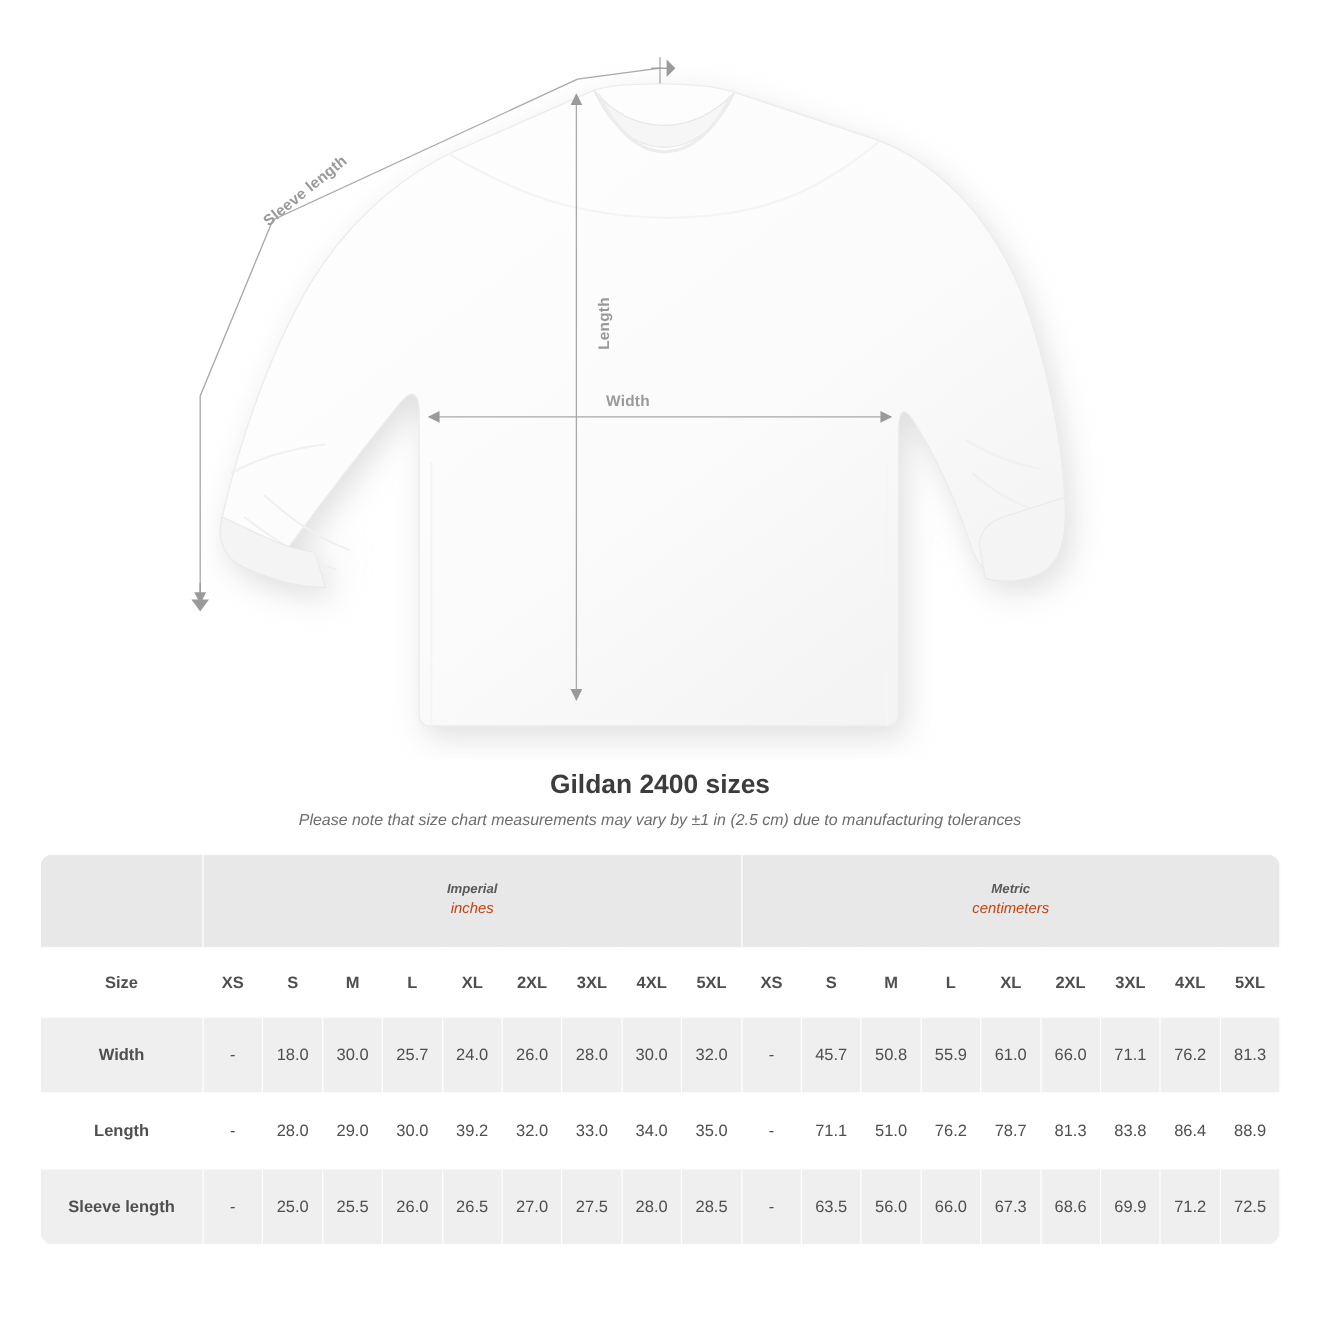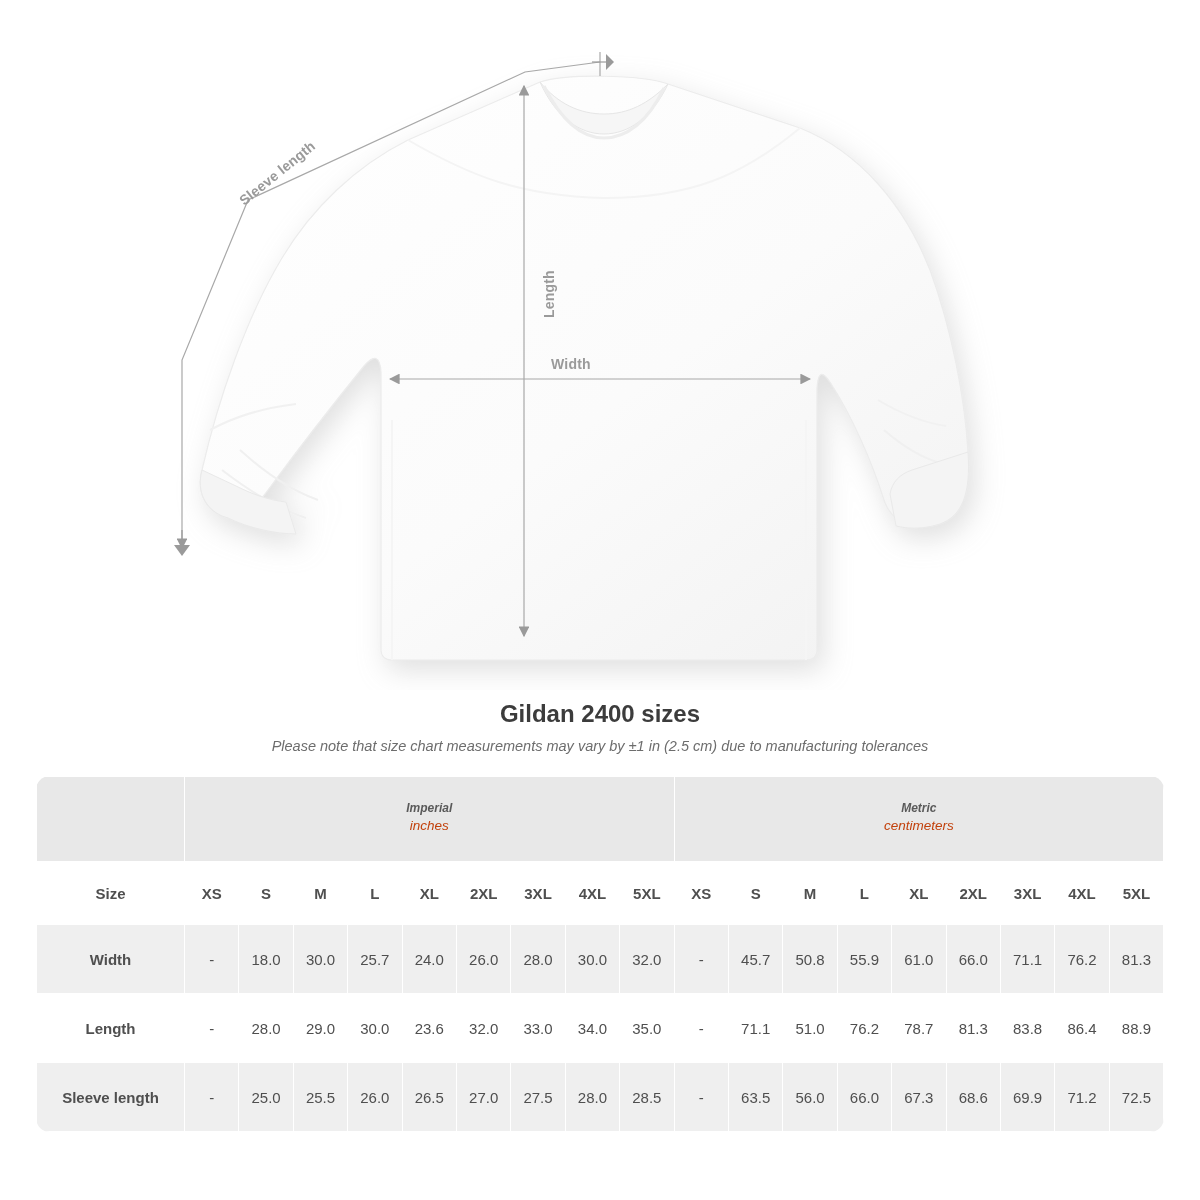--- a/index.html
+++ b/index.html
@@ -301,21 +301,21 @@
         <td>76.2</td>
         <td>81.3</td>
       </tr>
 
       <tr class="data-row plain">
         <td class="row-label">Length</td>
         <td>-</td>
         <td>28.0</td>
         <td>29.0</td>
         <td>30.0</td>
-        <td>23.6</td>
+        <td>39.2</td>
         <td>32.0</td>
         <td>33.0</td>
         <td>34.0</td>
         <td>35.0</td>
         <td>-</td>
         <td>71.1</td>
         <td>51.0</td>
         <td>76.2</td>
         <td>78.7</td>
         <td>81.3</td>

